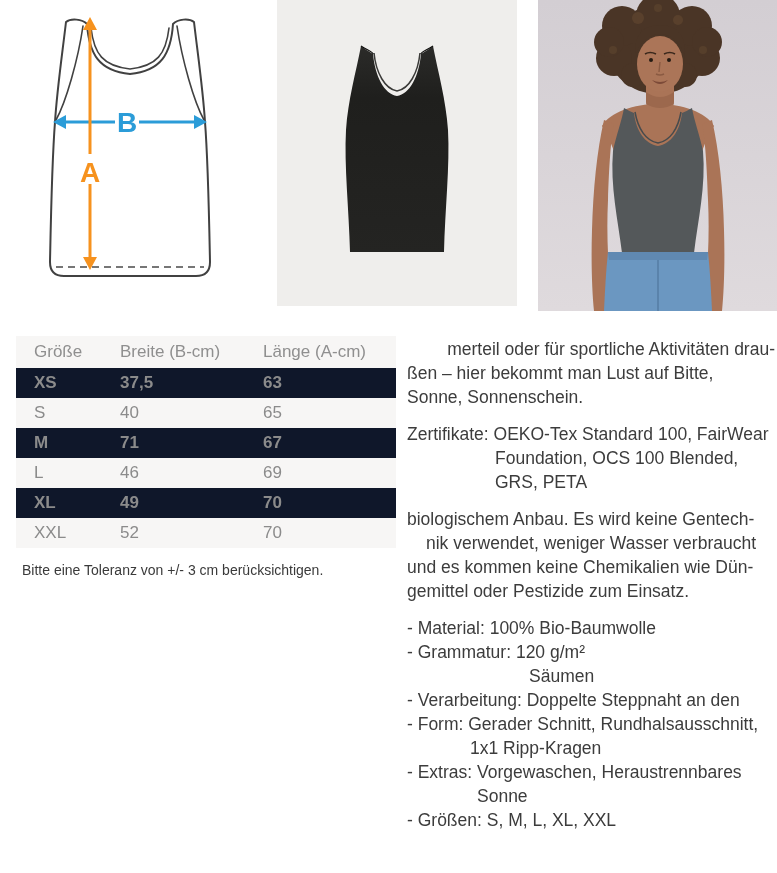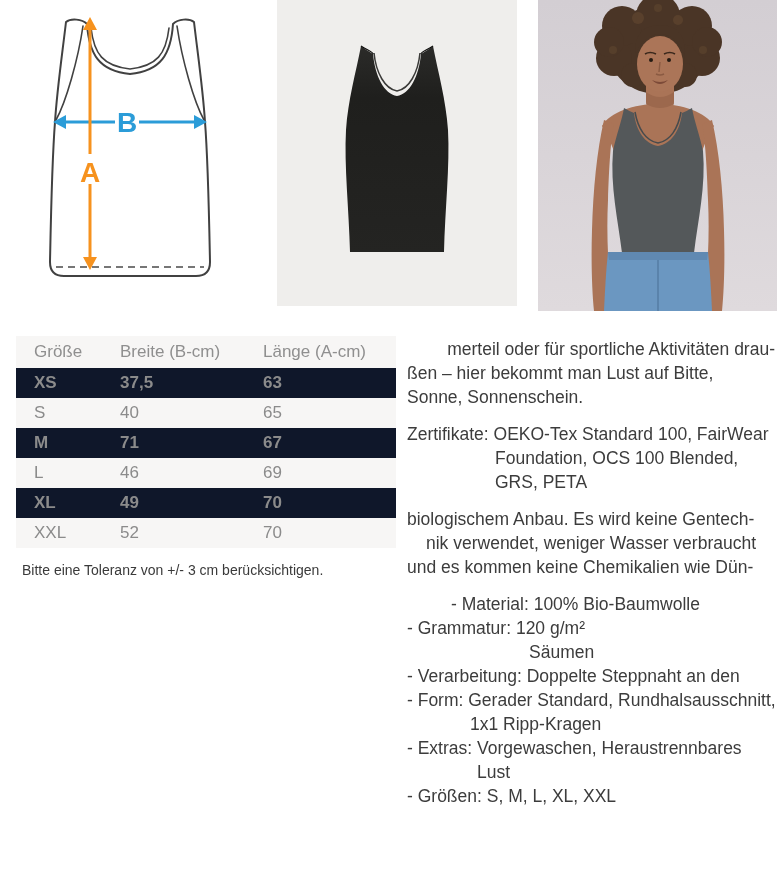--- a/index.html
+++ b/index.html
@@ -205,25 +205,26 @@
     </div>
     <div class="para">
       <div class="desc-line" style="padding-left: 0px;">Zertifikate: OEKO-Tex Standard 100, FairWear</div>
       <div class="desc-line" style="padding-left: 88px;">Foundation, OCS 100 Blended,</div>
       <div class="desc-line" style="padding-left: 88px;">GRS, PETA</div>
     </div>
     <div class="para">
       <div class="desc-line" style="padding-left: 0px; margin-top: 12px;">biologischem Anbau. Es wird keine Gentech-</div>
       <div class="desc-line" style="padding-left: 0px; text-align: center;">nik verwendet, weniger Wasser verbraucht</div>
       <div class="desc-line" style="padding-left: 0px;">und es kommen keine Chemikalien wie Dün-</div>
-    </div>
-    <div class="para">
-      <div class="desc-line" style="padding-left: 0px; margin-left: 44px;">- Material: 100% Bio-Baumwolle</div>
+      <div class="desc-line" style="padding-left: 0px;">gemittel oder Pestizide zum Einsatz.</div>
+    </div>
+    <div class="para">
+      <div class="desc-line" style="padding-left: 0px;">- Material: 100% Bio-Baumwolle</div>
       <div class="desc-line" style="padding-left: 0px;">- Grammatur: 120 g/m²</div>
       <div class="desc-line" style="padding-left: 122px;">Säumen</div>
       <div class="desc-line" style="padding-left: 0px;">- Verarbeitung: Doppelte Steppnaht an den</div>
-      <div class="desc-line" style="padding-left: 0px;">- Form: Gerader Standard, Rundhalsausschnitt,</div>
+      <div class="desc-line" style="padding-left: 0px;">- Form: Gerader Schnitt, Rundhalsausschnitt,</div>
       <div class="desc-line" style="padding-left: 63px;">1x1 Ripp-Kragen</div>
       <div class="desc-line" style="padding-left: 0px;">- Extras: Vorgewaschen, Heraustrennbares</div>
-      <div class="desc-line" style="padding-left: 70px;">Lust</div>
+      <div class="desc-line" style="padding-left: 70px;">Sonne</div>
       <div class="desc-line" style="padding-left: 0px;">- Größen: S, M, L, XL, XXL</div>
     </div>
   </div>
 
 </body></html>

